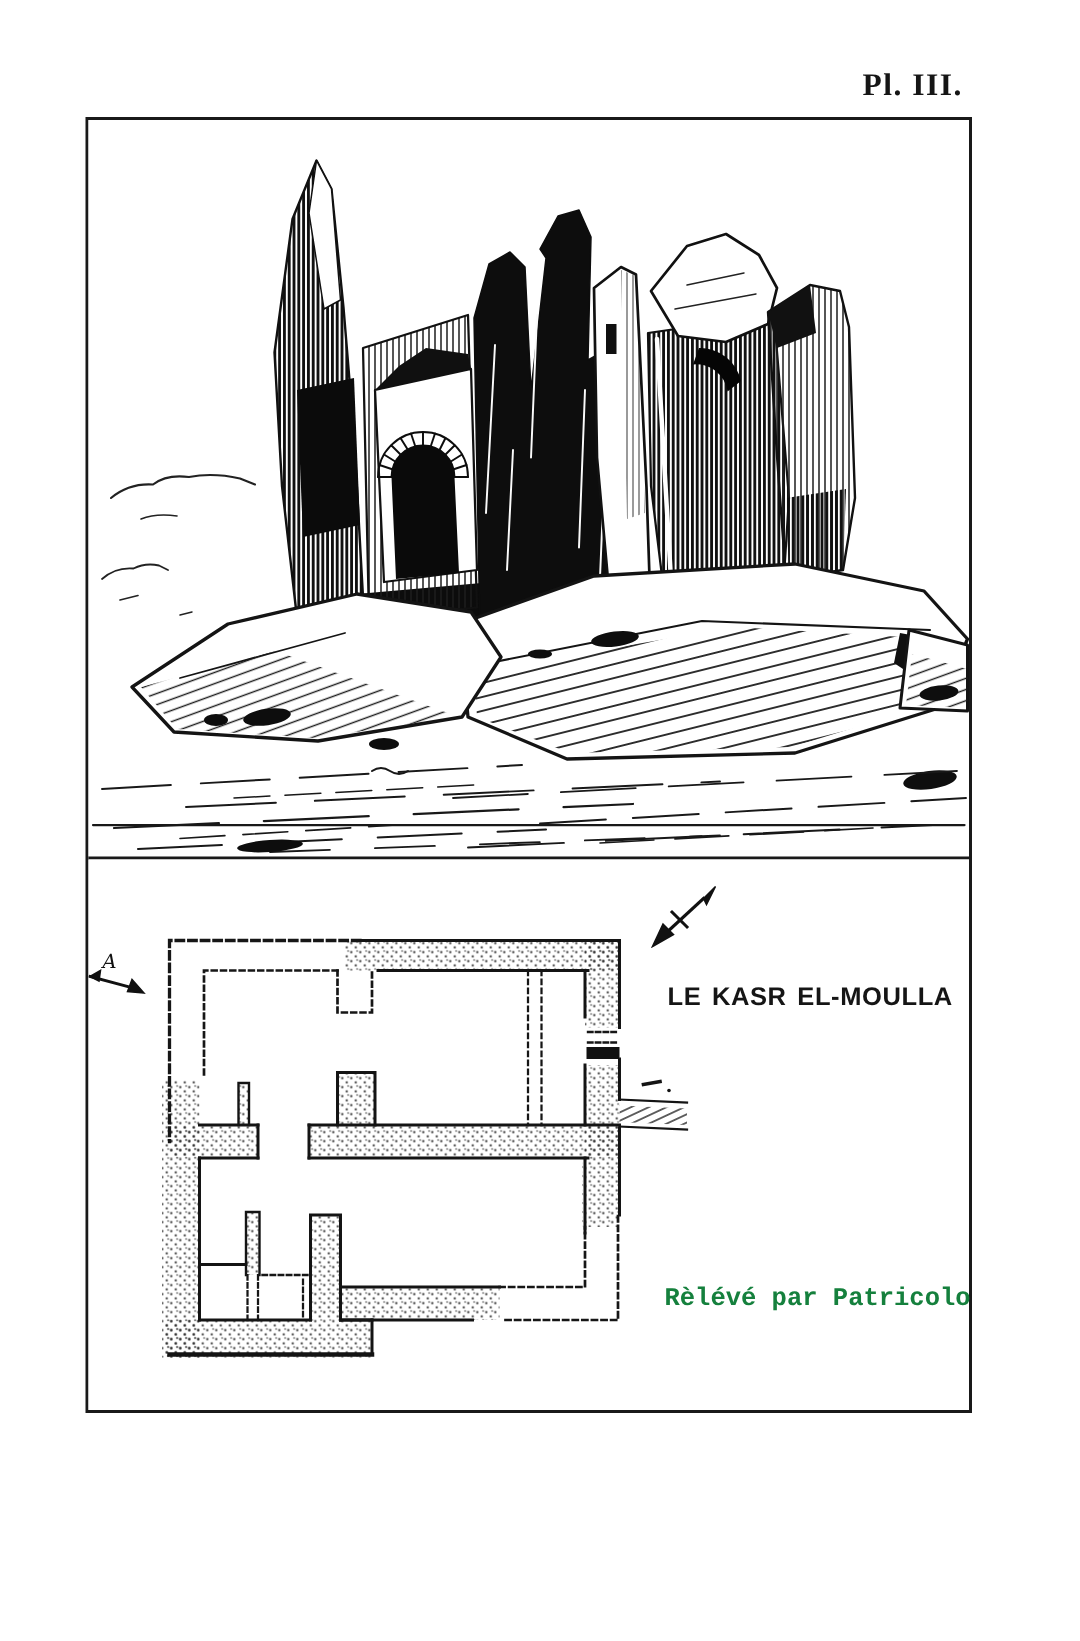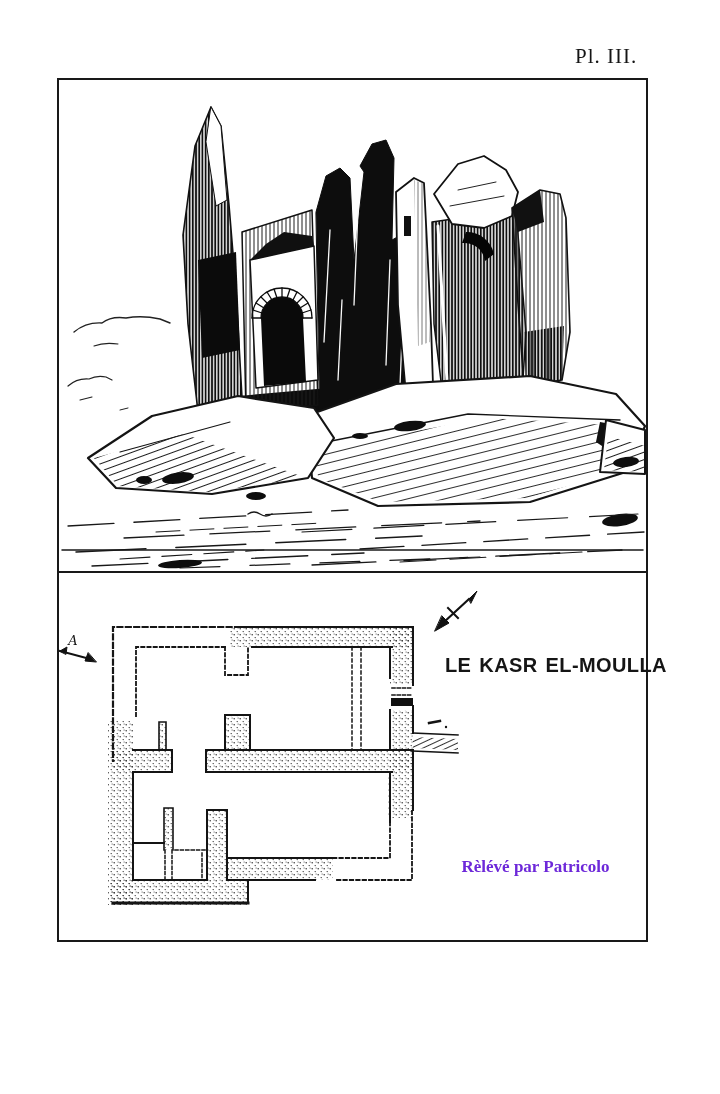--- a/index.html
+++ b/index.html
@@ -1,32 +1,32 @@
 <!DOCTYPE html>
 <html><head>
 <meta charset="utf-8">
 <style>
   html,body{margin:0;padding:0;background:#ffffff;}
   .page{position:relative;width:720px;height:1094px;background:#ffffff;overflow:hidden;
         font-family:"Liberation Serif", serif;color:#1a1a1a;}
-  .plate-label{position:absolute;left:575px;top:44px;font-size:21px;font-weight:400;
+  .plate-label{position:absolute;left:575px;top:44px;font-size:21px;font-weight:700;
         letter-spacing:1px;color:#151515;}
   .frame{position:absolute;left:57px;top:78px;width:591px;height:864px;
         border:2px solid #191919;box-sizing:border-box;background:#ffffff;}
   .panel{position:absolute;left:0;width:587px;background:#ffffff;}
   .panel-top{top:0;height:491px;}
   .divider{position:absolute;left:0;top:491px;width:587px;height:2px;background:#191919;}
   .panel-bottom{top:493px;height:367px;}
   .panel svg{display:block;width:100%;height:100%;}
   .plan-title{position:absolute;left:386px;top:77px;width:172px;text-align:center;
-        font-family:"Liberation Sans", sans-serif;font-weight:700;font-size:20px;
+        font-family:"Liberation Sans", sans-serif;font-weight:700;font-size:17px;
         letter-spacing:.4px;word-spacing:2px;color:#151515;line-height:30px;white-space:nowrap;}
   .plan-credit{position:absolute;left:384px;top:284px;width:185px;text-align:center;
-        font-family:Liberation Serif, serif;font-weight:700;font-size:17px;
-        color:#6d28d9;white-space:nowrap;}
+        font-family:Liberation Mono, monospace;font-weight:700;font-size:17px;
+        color:#15803d;white-space:nowrap;}
 </style>
 </head>
 <body>
 
 <div class="page">
 
   <div class="plate-label">Pl. III.</div>
 
   <div class="frame">
 

